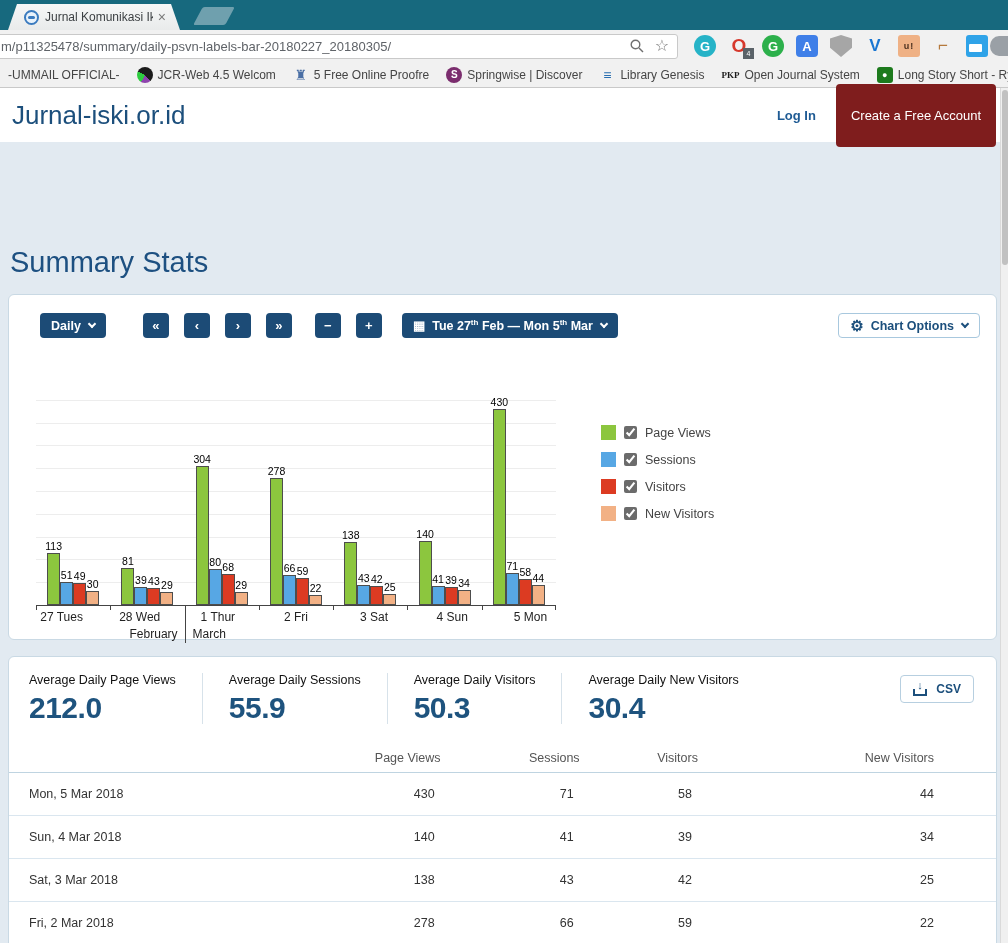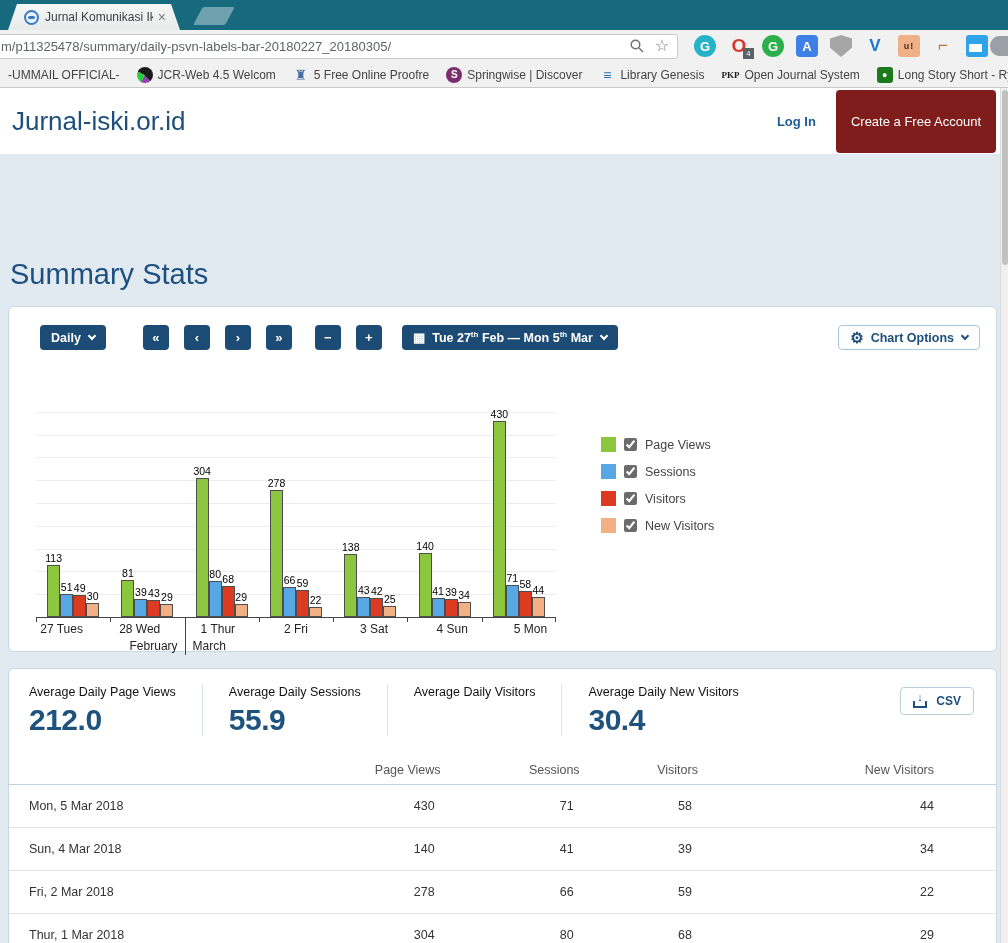--- a/index.html
+++ b/index.html
@@ -47,21 +47,21 @@
   .bm { display:flex; align-items:center; gap:5px; font-size:12px; color:#454545; white-space:nowrap; cursor:pointer; }
   .bmi { width:16px; height:16px; flex:0 0 auto; text-align:center; line-height:16px; }
   .bmi-jcr-logo { border-radius:50%; background:conic-gradient(#1b1b1b 0 38%, #8e44ad 38% 58%, #2ecc40 58% 82%, #1b1b1b 82% 100%); }
   .bmi-castle { color:#4a6fa5; font-size:14px; }
   .bmi-springwise { border-radius:50%; background:#7B2D6E; color:#fff; font-size:10px; font-weight:bold; }
   .bmi-libgen { color:#2a6fb0; font-weight:900; font-size:14px; }
   .bmi-pkp { font-family:"Liberation Serif", serif; font-weight:bold; font-size:9px; color:#1b1b1b; width:auto; }
   .bmi-lss { background:#1C7A1C; border-radius:3px; color:#fff; font-size:9px; }
 
   
-  .siteheader { height:66px; background:#fff; display:flex; align-items:center; padding:0 12px; }
+  .siteheader { height:54px; background:#fff; display:flex; align-items:center; padding:0 12px; }
   .brand { font-size:26px; font-weight:300; color:#1C4F7C; }
   .header-right { margin-left:auto; display:flex; align-items:center; gap:20px; }
   .login { color:#1F5B94; font-weight:bold; font-size:13px; cursor:pointer; }
   .signup { background:#7f1d1d; color:#fff; font-weight:normal; font-size:13px;
             padding:24px 15px; border:none; border-radius:4px; cursor:pointer; }
 
   .pagetitle { font-size:29px; font-weight:300; color:#1d5081; margin:104px 0 15px 10px; }
 
   .panel { background:#fff; border:1px solid #C9D9E4; border-radius:6px;
            margin:0 11px 16px 8px; position:relative; }
@@ -373,20 +373,21 @@
         <div class="card">
           <div class="card-label">Average Daily Page Views</div>
           <div class="card-value">212.0</div>
         </div>
         <div class="card">
           <div class="card-label">Average Daily Sessions</div>
           <div class="card-value">55.9</div>
         </div>
         <div class="card">
           <div class="card-label">Average Daily Visitors</div>
+          <div class="card-value">50.3</div>
         </div>
         <div class="card">
           <div class="card-label">Average Daily New Visitors</div>
           <div class="card-value">30.4</div>
         </div>
       </div>
     <button class="csv-btn">
       <span class="dlicon"></span>
       <span>CSV</span>
     </button>
@@ -409,20 +410,27 @@
             <td>44</td>
           </tr>
           <tr>
             <td>Sun, 4 Mar 2018</td>
             <td>140</td>
             <td>41</td>
             <td>39</td>
             <td>34</td>
           </tr>
           <tr>
+            <td>Sat, 3 Mar 2018</td>
+            <td>138</td>
+            <td>43</td>
+            <td>42</td>
+            <td>25</td>
+          </tr>
+          <tr>
             <td>Fri, 2 Mar 2018</td>
             <td>278</td>
             <td>66</td>
             <td>59</td>
             <td>22</td>
           </tr>
           <tr>
             <td>Thur, 1 Mar 2018</td>
             <td>304</td>
             <td>80</td>

